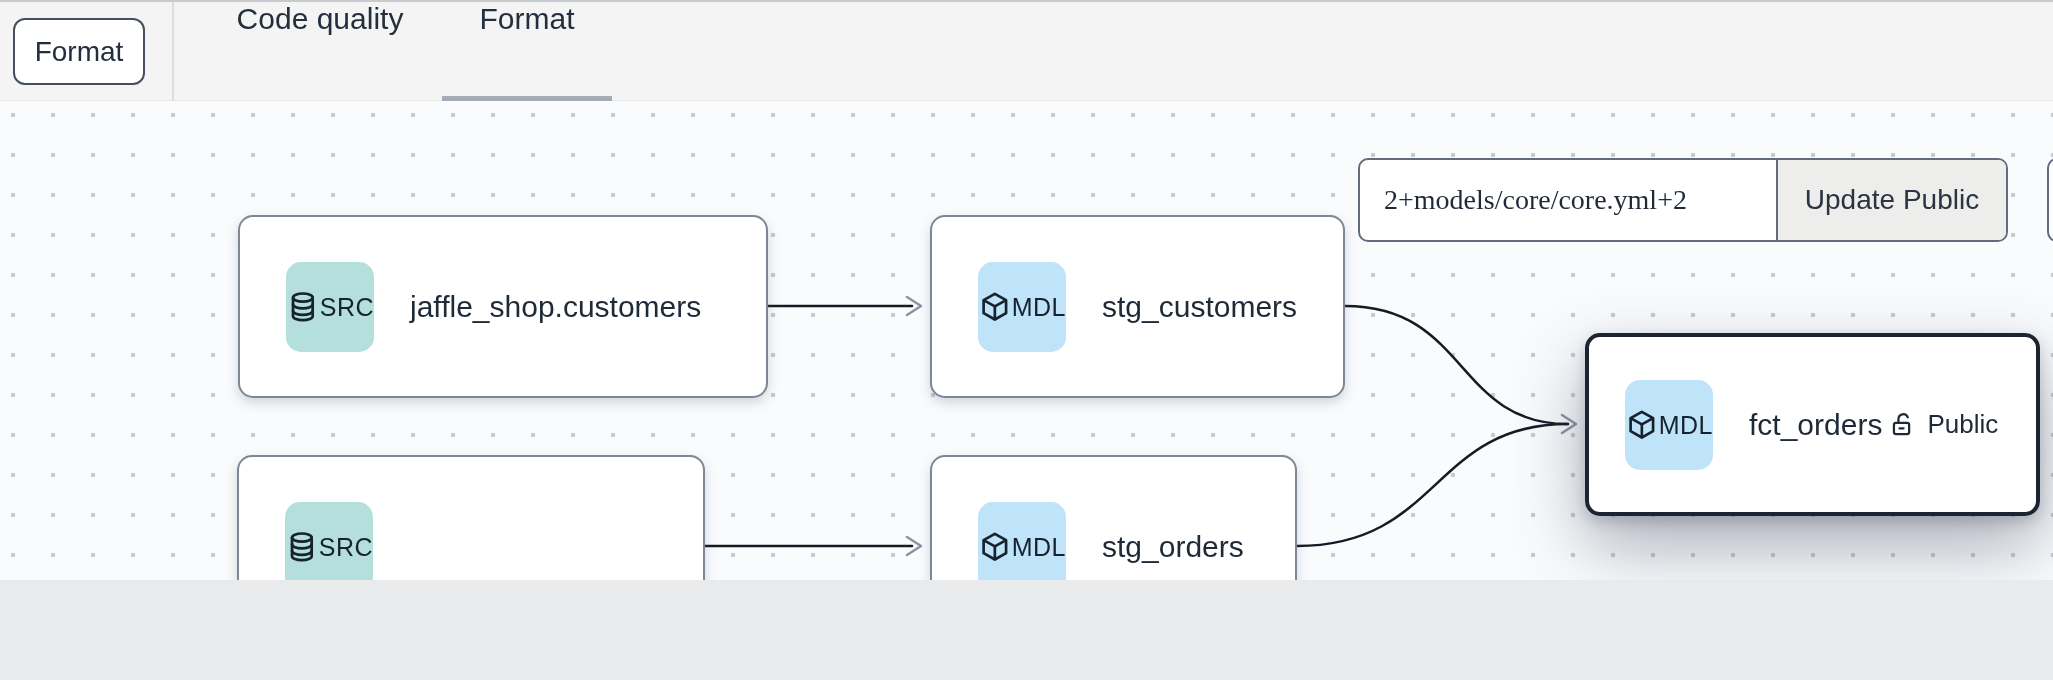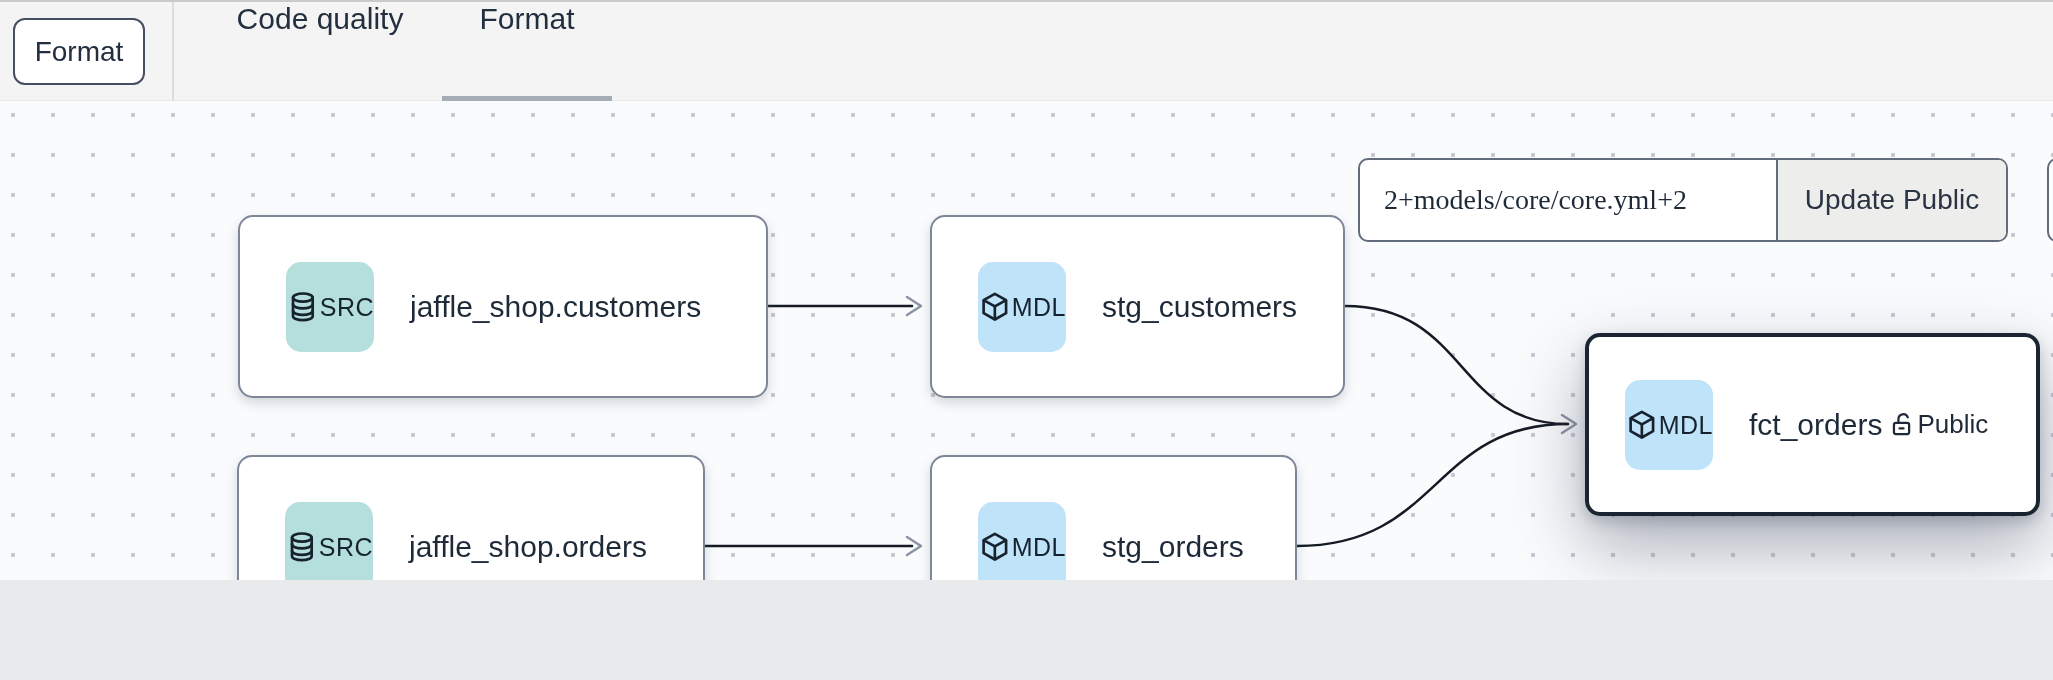--- a/index.html
+++ b/index.html
@@ -58,21 +58,21 @@
     width:88px;height:90px;border-radius:15px;flex:0 0 auto;
     display:flex;align-items:center;justify-content:center;
     color:#16222e;
   }
   .badge-src{background:#b5dfdc;}
   .badge-mdl{background:#bfe3f8;}
   .badge svg{width:38px;height:38px;display:block;}
   .badge-label{font-size:25px;font-weight:500;letter-spacing:0.5px;margin-top:1px;}
   .node-label{font-size:30px;color:#1e2a38;white-space:nowrap;text-align:center;}
   .node-text-col{display:flex;flex-direction:row;gap:8px;}
-  .access-row{display:flex;align-items:center;gap:0;font-size:26px;color:#1e2a38;}
+  .access-row{display:flex;align-items:center;gap:10px;font-size:26px;color:#1e2a38;}
   .access-row svg{width:27px;height:27px;display:block;}
   
   #selector-group{
     position:absolute;left:1358px;top:57px;width:650px;height:84px;
     box-sizing:border-box;border:2px solid #636c7c;border-radius:10px;
     background:#ffffff;display:flex;z-index:10;overflow:hidden;
   }
   #selector-input{
     flex:1;border:none;outline:none;background:transparent;
     font-family:Liberation Serif, serif;font-size:28px;color:#1e2a38;padding:0 0 0 24px;min-width:0;
@@ -144,21 +144,20 @@
     <div class="node" id="node-src-orders">
       <span class="badge badge-src">
         <svg viewBox="0 0 24 24" fill="none" stroke="#16222e" stroke-width="1.9" stroke-linecap="round">
           <ellipse cx="12" cy="5.3" rx="7" ry="2.9"></ellipse>
           <path d="M5 5.3v13.2c0 1.6 3.13 2.9 7 2.9s7-1.3 7-2.9V5.3"></path>
           <path d="M19 10.1c0 1.6-3.13 2.9-7 2.9s-7-1.3-7-2.9"></path>
           <path d="M19 14.7c0 1.6-3.13 2.9-7 2.9s-7-1.3-7-2.9"></path>
         </svg>
         <span class="badge-label">SRC</span>
       </span>
-      <span class="node-label">jaffle_shop.orders</span>
     </div>
 
     <div class="node" id="node-stg-orders">
       <span class="badge badge-mdl">
         <svg viewBox="0 0 24 24" fill="none" stroke="#16222e" stroke-width="1.9" stroke-linejoin="round" stroke-linecap="round">
           <path d="M12 2.6l8 4.5v9.3l-8 4.5-8-4.5V7.1z"></path>
           <path d="M4.3 7.3L12 11.6l7.7-4.3"></path>
           <path d="M12 11.6v9.1"></path>
         </svg>
         <span class="badge-label">MDL</span>

